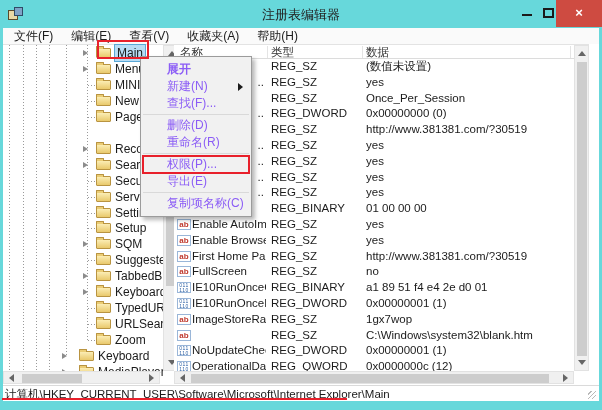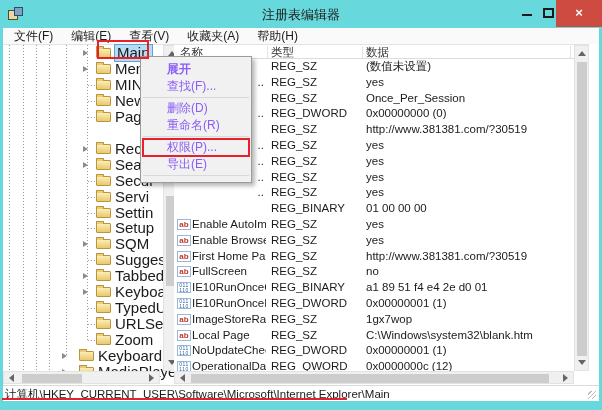--- a/index.html
+++ b/index.html
@@ -27,21 +27,21 @@
   .content{position:absolute;left:3px;top:28px;width:596px;height:373px;background:#fff}
   .menubar{position:absolute;left:0;top:0;width:596px;height:16px;background:#FAFAFA;font-size:12px;color:#1b1b1b;white-space:nowrap;padding-left:2px}
   .menubar span{display:inline-block;padding:0 9px;line-height:16px}
 
   .pane{position:absolute;top:16px;height:340px;background:#fff;border-top:1px solid #E3E3E3}
   .tree-pane{left:0;width:179px;border-right:2px solid #E8E8E8}
   .list-pane{left:171px;width:415px}
 
   
   .guide{position:absolute;width:1px;background:repeating-linear-gradient(to bottom,#9a9a9a 0 1px,transparent 1px 3px)}
-  .trow{position:absolute;left:0;width:137px;height:16px;font-size:15px;color:#1b1b1b;line-height:16px}
+  .trow{position:absolute;left:0;width:137px;height:16px;font-size:12px;color:#1b1b1b;line-height:16px}
   .expander{position:absolute;top:5px;width:0;height:0;border-top:3.5px solid transparent;border-bottom:3.5px solid transparent;border-left:5px solid #8c8c8c}
   .dash{position:absolute;top:8px;width:7px;height:1px;background:repeating-linear-gradient(to right,#9a9a9a 0 1px,transparent 1px 3px)}
   .folder{position:absolute;top:3px;width:15px;height:10px;background:linear-gradient(#FBEDB4,#E9C96C);border:1px solid #B99441;border-radius:1px}
   .folder::before{content:"";position:absolute;top:-3px;left:-1px;width:6px;height:2px;background:#EBCD75;border:1px solid #B99441;border-bottom:none;border-radius:1px 1px 0 0}
   .tlabel{position:absolute;top:0;white-space:nowrap}
   .tlabel.sel{background:var(--selbg);outline:1px solid var(--selbd);padding:0 2px}
 
   
   .sb{position:absolute;background:#F0F0F0;border:1px solid #E2E2E2}
   .sb .thumb{position:absolute;background:#CDCDCD}
@@ -320,21 +320,20 @@
           <div class="cdata">0x00000001 (1)</div>
         </div>
         <div class="lrow" style="left: 0px; top: 266.8px; width: 398px;">
           <div class="vicon string">ab</div>
           <div class="cname">ImageStoreRa...</div>
           <div class="ctype">REG_SZ</div>
           <div class="cdata">1gx7wop</div>
         </div>
         <div class="lrow" style="left: 0px; top: 282.6px; width: 398px;">
           <div class="vicon string">ab</div>
-          <div class="cname">Local Page</div>
           <div class="ctype">REG_SZ</div>
           <div class="cdata">C:\Windows\system32\blank.htm</div>
         </div>
         <div class="lrow" style="left: 0px; top: 298.4px; width: 398px;">
           <div class="vicon binary">011
 110</div>
           <div class="cname">NoUpdateCheck</div>
           <div class="ctype">REG_DWORD</div>
           <div class="cdata">0x00000001 (1)</div>
         </div>
@@ -352,28 +351,30 @@
         </div>
         <div class="sb" style="left: 0px; top: 326px; width: 400px; height: 13px;">
           <div class="tri left" style="left: 5px; top: 2px;"></div>
           <div class="tri right" style="right: 5px; top: 2px;"></div>
           <div class="thumb" style="left: 16px; top: 2px; width: 358px; height: 9px;"></div>
         </div>
       </div>
 
     <div class="cmenu" id="cmenu">
         <div class="mi bold">展开</div>
+        <div class="mi">新建(N)<div class="sub"></div></div>
         <div class="mi">查找(F)...</div>
         <div class="msep"></div>
         <div class="mi">删除(D)</div>
         <div class="mi">重命名(R)</div>
         <div class="msep"></div>
         <div class="mi annotated">权限(P)...</div>
         <div class="mi">导出(E)</div>
         <div class="msep"></div>
+        <div class="mi">复制项名称(C)</div>
       </div>
   </div>
 
   <div class="statusbar">
     <div class="spath">计算机\HKEY_CURRENT_USER\Software\Microsoft\Internet Explorer\Main</div>
     <div class="grip"></div>
   </div>
 
   <div class="anno" style="left:97px;top:40px;width:52px;height:19px"></div>
   <div class="underline" style="left:2px;top:398px;width:345px;height:2px"></div>

